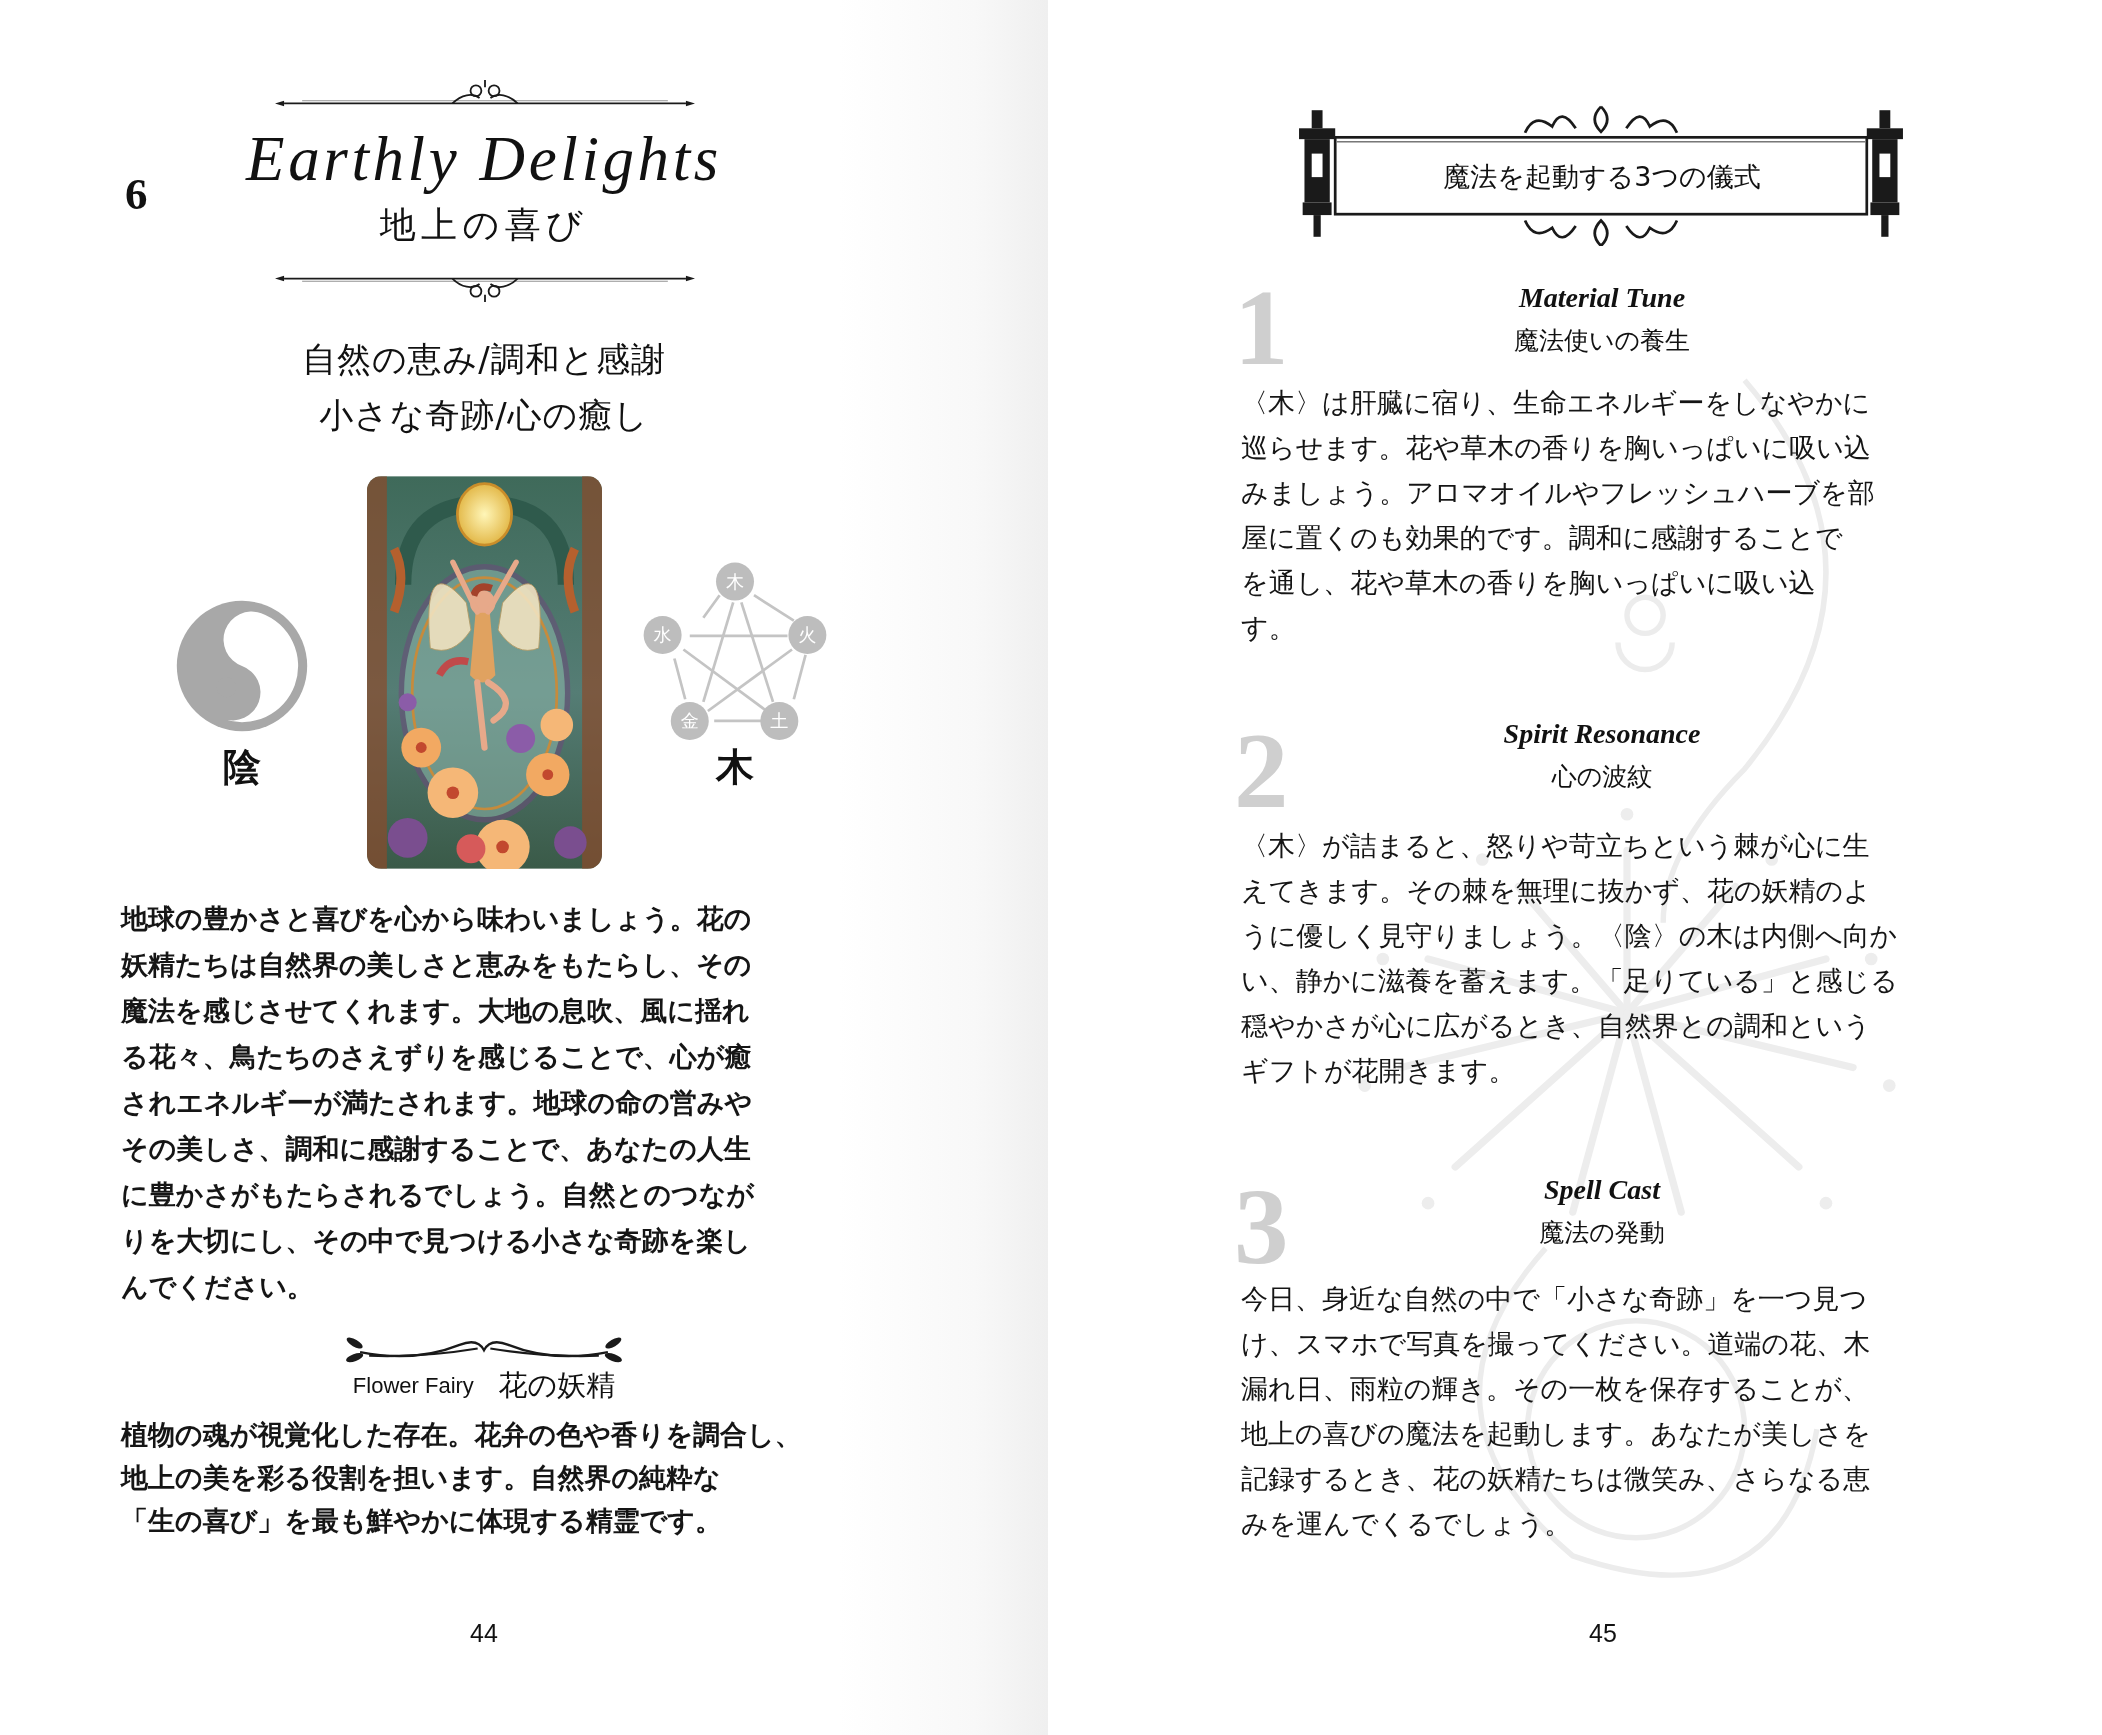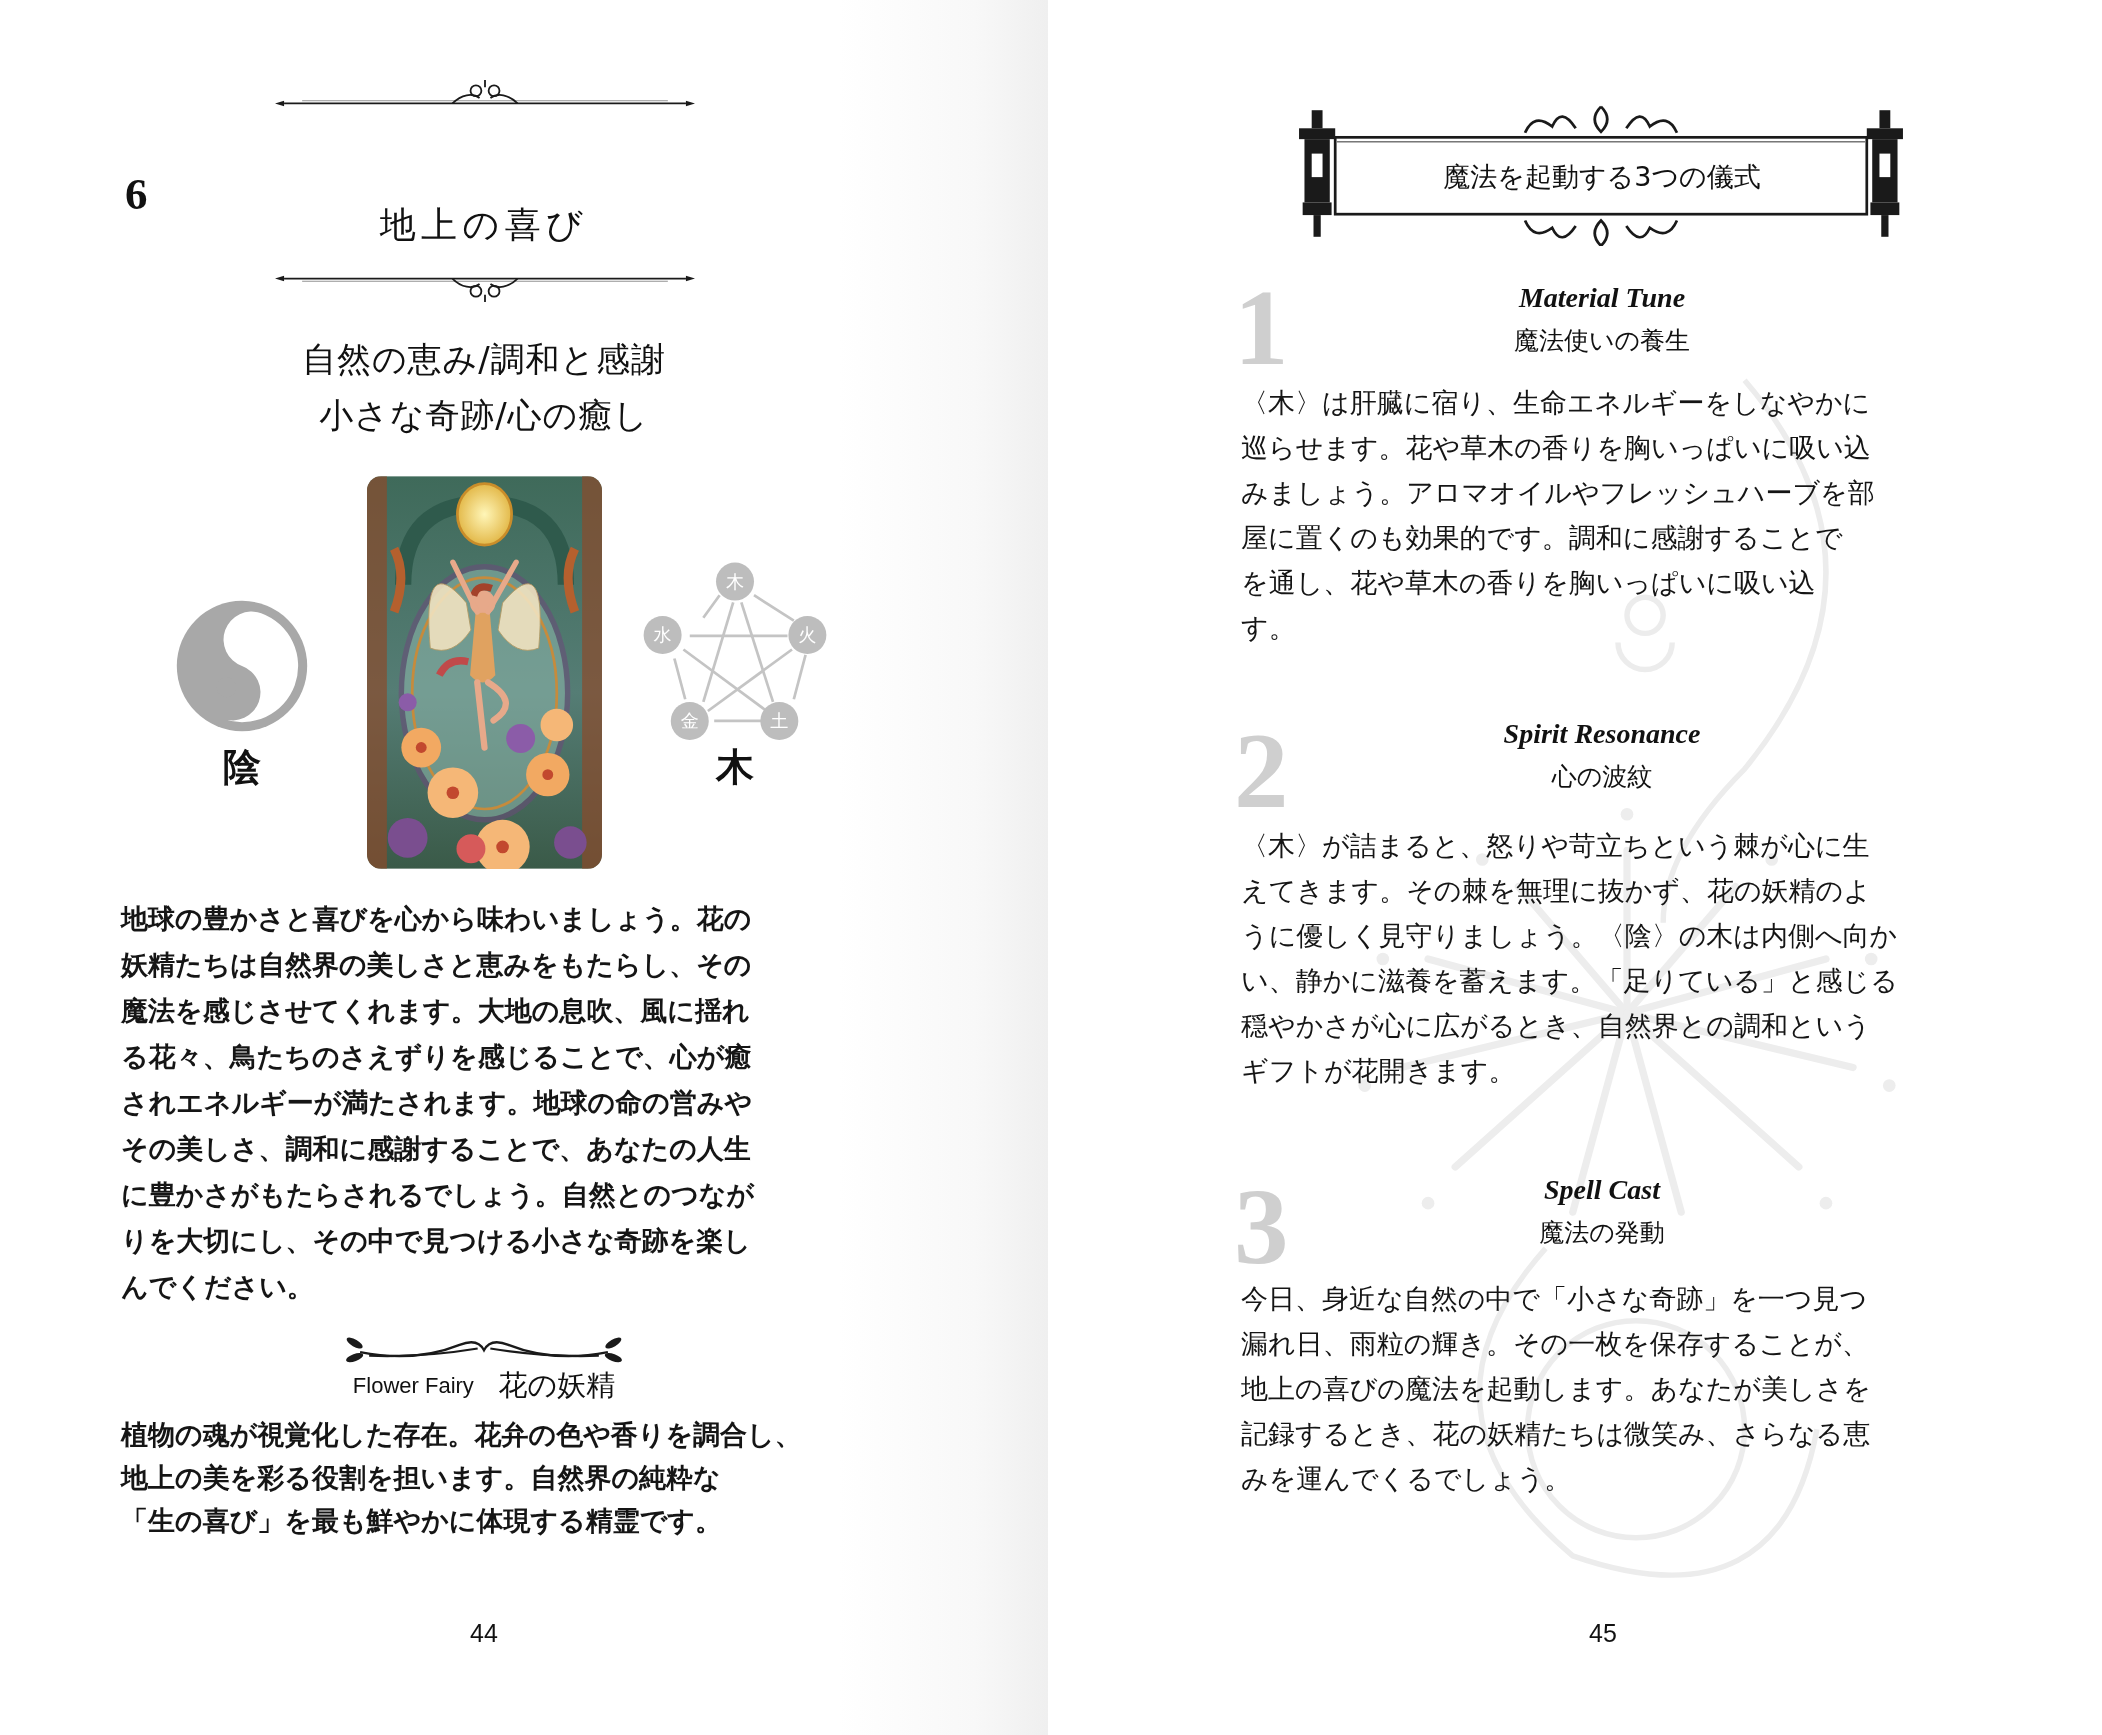--- a/index.html
+++ b/index.html
@@ -47,20 +47,21 @@
       <path d="M196 28 C206 18 218 16 226 22 M268 28 C258 18 246 16 238 22" stroke-width="2"></path>
       <circle cx="222" cy="14" r="6" stroke-width="2"></circle>
         <circle cx="242" cy="14" r="6" stroke-width="2"></circle>
       <line x1="232" y1="2" x2="232" y2="10" stroke-width="2"></line>
     </g>
     <polygon points="0,28 10,25 10,31" fill="#1a1a1a"></polygon>
       <polygon points="464,28 454,25 454,31" fill="#1a1a1a"></polygon>
   </svg>
 
   <div class="abs chapter-num">6</div>
+  <div class="abs script-title center-x">Earthly Delights</div>
   <div class="abs jp-title center-x">地上の喜び</div>
 
   <svg class="abs" style="left:275px;top:273px" width="420" height="31" viewBox="0 0 464 34">
     <g fill="none" stroke="#1a1a1a">
       <line x1="10" y1="6" x2="454" y2="6" stroke-width="2"></line>
       <line x1="30" y1="9" x2="434" y2="9" stroke-width="1" stroke="#888"></line>
       <path d="M196 6 C206 16 218 18 226 12 M268 6 C258 16 246 18 238 12" stroke-width="2"></path>
       <circle cx="222" cy="20" r="6" stroke-width="2"></circle>
         <circle cx="242" cy="20" r="6" stroke-width="2"></circle>
       <line x1="232" y1="24" x2="232" y2="32" stroke-width="2"></line>
@@ -287,20 +288,21 @@
     <div>い、静かに滋養を蓄えます。「足りている」と感じる</div>
     <div>穏やかさが心に広がるとき、自然界との調和という</div>
     <div>ギフトが花開きます。</div>
   </div>
 
   <div class="abs sec-num" style="left:186px;top:1172px">3</div>
   <div class="abs sec-en" style="left:554px;top:1174px">Spell Cast</div>
   <div class="abs sec-jp" style="left:554px;top:1216px">魔法の発動</div>
   <div class="abs body-text body-right" style="top:1276px">
     <div>今日、身近な自然の中で「小さな奇跡」を一つ見つ</div>
+    <div>け、スマホで写真を撮ってください。道端の花、木</div>
     <div>漏れ日、雨粒の輝き。その一枚を保存することが、</div>
     <div>地上の喜びの魔法を起動します。あなたが美しさを</div>
     <div>記録するとき、花の妖精たちは微笑み、さらなる恵</div>
     <div>みを運んでくるでしょう。</div>
   </div>
 
   <div class="abs page-num" style="left:555px">45</div>
 </div>
 
 

